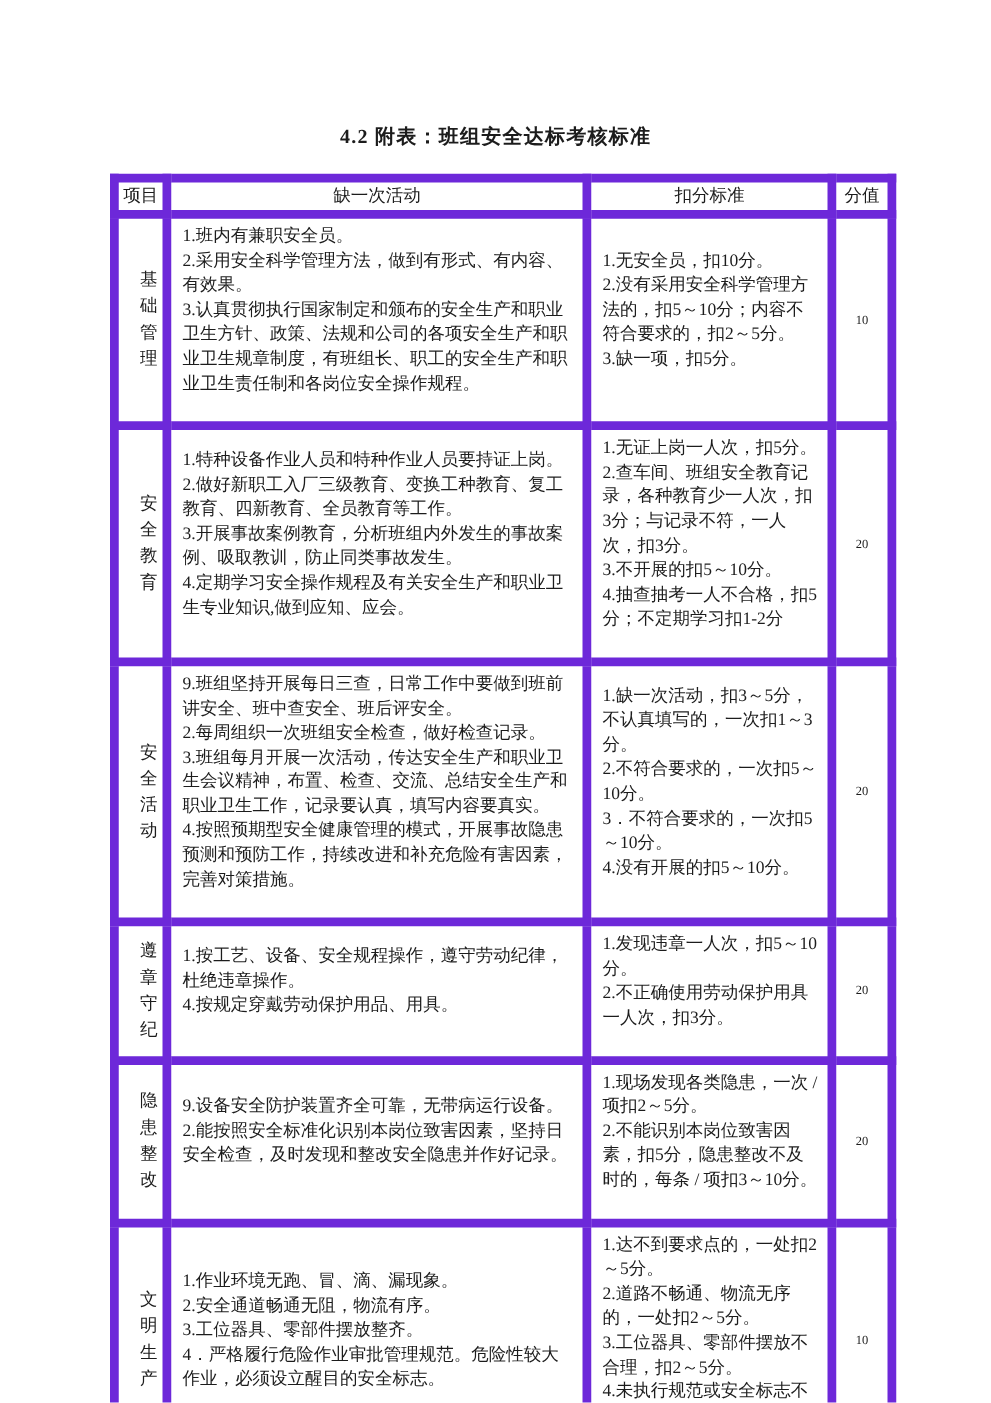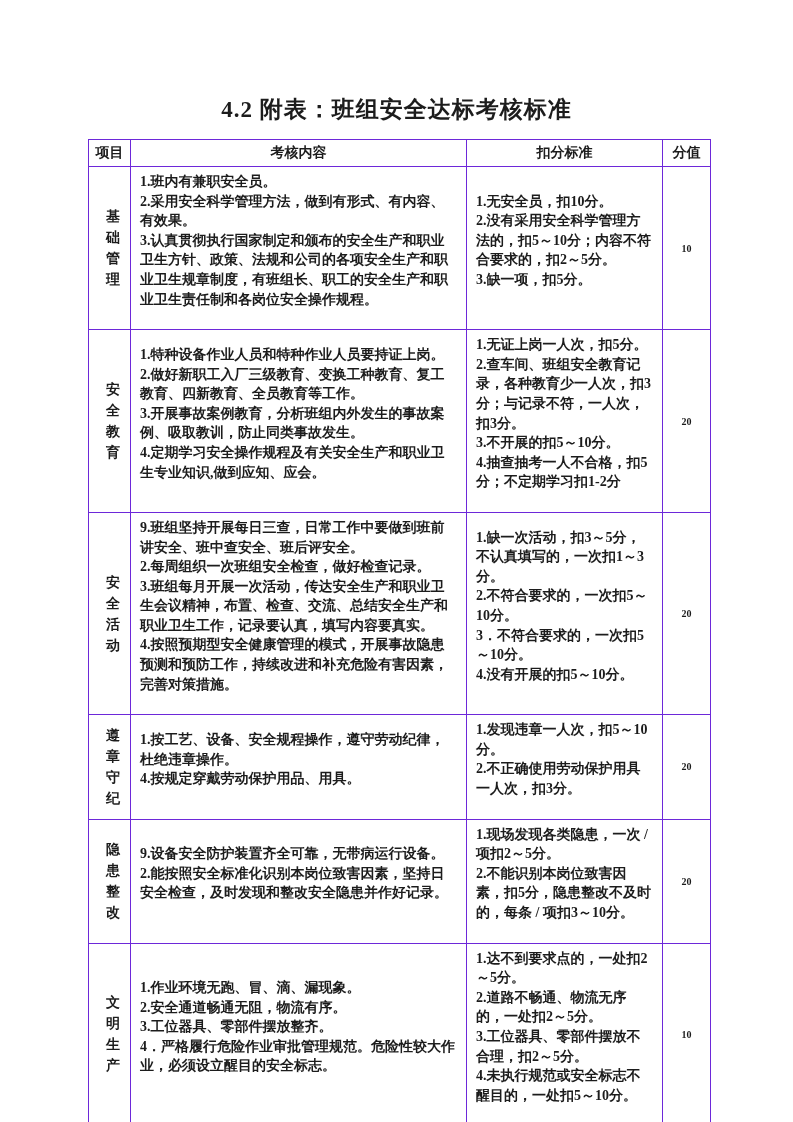--- a/index.html
+++ b/index.html
@@ -14,42 +14,42 @@
   .page {
     position: relative;
     width: 793px;
     height: 1122px;
     box-sizing: border-box;
     padding-top: 94px;
   }
   .doc-title {
     margin: 0 0 13px 0;
     text-align: center;
-    font-size: 23px;
+    font-size: 16px;
     font-weight: bold;
     letter-spacing: 1px;
     line-height: 32px;
   }
   table.assessment {
     border-collapse: collapse;
     table-layout: fixed;
     margin-left: 88px;
     width: 622px;
     font-size: 14px;
   }
   table.assessment col.c-item      { width: 42px; }
   table.assessment col.c-content   { width: 336px; }
   table.assessment col.c-deduction { width: 196px; }
   table.assessment col.c-score     { width: 48px; }
   table.assessment th,
   table.assessment td {
-    border: 1px solid #6d28d9;
+    border: 7px solid #6d28d9;
     vertical-align: middle;
     box-sizing: border-box;
-    font-weight: bold;
+    font-weight: normal;
   }
   thead tr { height: 27px; }
   th { text-align: center; padding: 2px 2px; font-size: 14px; }
   td.item-cell {
     text-align: center;
     white-space: pre-line;
     line-height: 21px;
     padding: 2px 17px;
   }
   td.text-cell {
@@ -79,21 +79,21 @@
   <table class="assessment">
     <colgroup>
       <col class="c-item">
       <col class="c-content">
       <col class="c-deduction">
       <col class="c-score">
     </colgroup>
     <thead>
       <tr>
         <th>项目</th>
-        <th>考核内容</th>
+        <th>缺一次活动</th>
         <th>扣分标准</th>
         <th>分值</th>
       </tr>
     </thead>
     <tbody>
       <tr>
         <td class="item-cell">基础
 管理</td>
         <td class="text-cell">1.班内有兼职安全员。
 2.采用安全科学管理方法，做到有形式、有内容、有效果。

